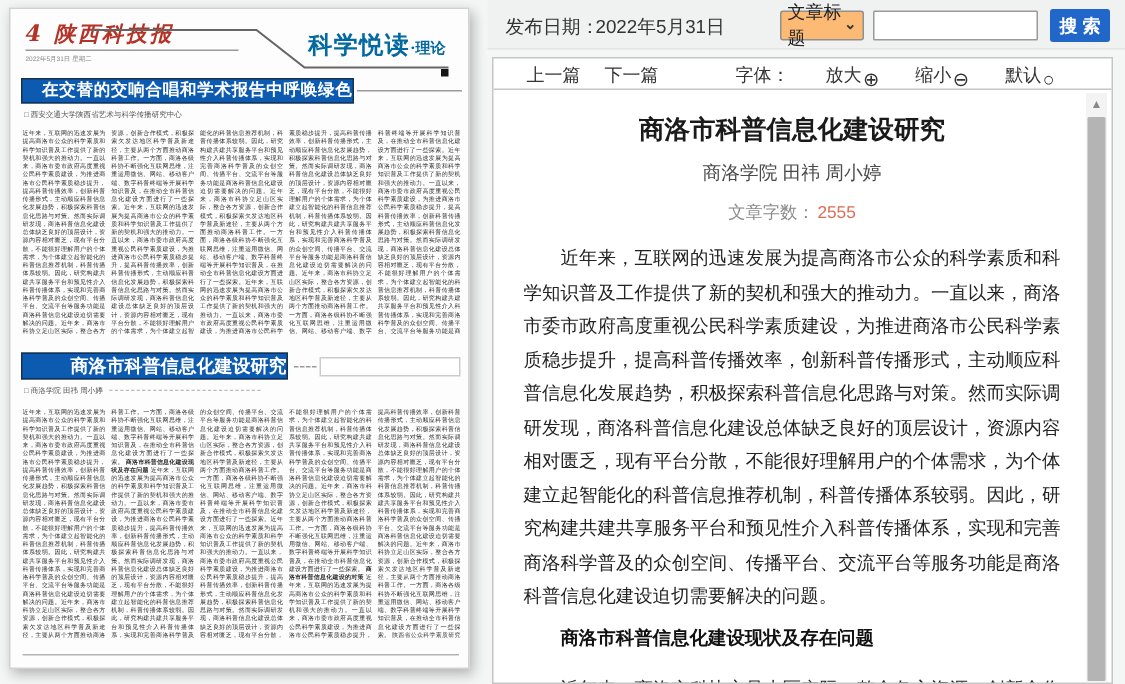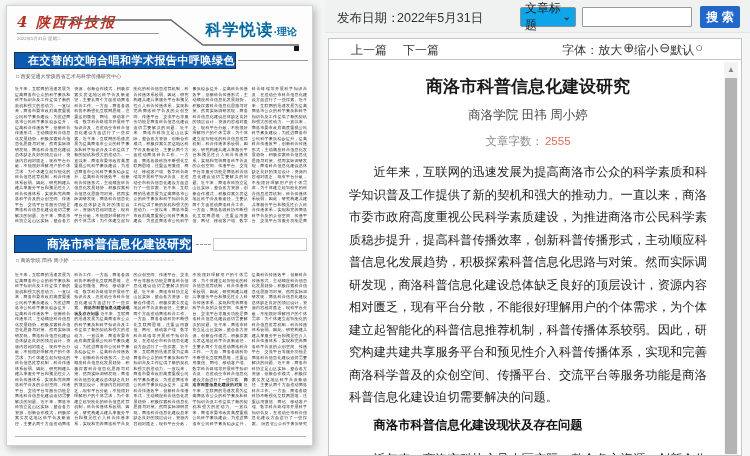--- a/index.html
+++ b/index.html
@@ -48,39 +48,39 @@
   .np-cols2 .micro { height:316px; }
   .micro b { font-size:8px; }
   .micro-note { color:#444; }
   .np-footrule { position:absolute; left:8px; top:430px; width:291px; height:1px; background:#b5b5b5; }
 
   
   .searchbar { position:absolute; left:325px; top:0; width:425px; height:33px;
                background:#f0f1f1; border-bottom:1px solid #e4e4e4; }
   .pd-label { position:absolute; left:12px; top:10px; font-size:12.5px; color:#333; }
   .pd-value { position:absolute; left:72px; top:10px; font-size:12.5px; color:#333; }
-  .field-select { position:absolute; left:195px; top:7px; width:56px; height:20px; background:#0ea5e9;
+  .field-select { position:absolute; left:195px; top:7px; width:56px; height:20px; background:#fdba74;
                   border:1px solid #8f8f8f; border-radius:2px; display:flex; align-items:center;
                   justify-content:space-between; padding:0 4px; font-size:12px; color:#222; cursor:pointer; }
   .chev { font-size:10px; font-weight:bold; color:#333; line-height:10px; }
   .search-input { position:absolute; left:257px; top:7px; width:110px; height:20px;
                   border:1px solid #999; border-radius:1px; background:#fff; font-size:12px; padding:0 4px; }
   .search-btn { position:absolute; left:375px; top:6px; width:40px; height:22px; background:#2166c9;
                 color:#ffffff; border:none; border-radius:2px; font-size:12px; font-weight:bold; cursor:pointer; }
 
   
   .rightbox { position:absolute; left:328px; top:38px; width:414px; height:418px;
               background:#fff; border:1px solid #c6c6c6; }
   .toolbar { position:relative; height:21px; border-bottom:1px solid #c6c6c6; }
   .tlink { position:absolute; top:3px; font-size:12px; color:#333; cursor:pointer; }
   .tlink-prev { left:22px; }
   .tlink-next { left:74px; }
   .font-controls { position:absolute; right:38px; top:3px; font-size:12px; color:#333;
-                   display:flex; gap:0; align-items:center; }
-  .fc-item { cursor:pointer; display:flex; align-items:flex-start; }
+                   display:flex; gap:24px; align-items:center; }
+  .fc-item { cursor:pointer; display:flex; align-items:flex-end; }
   .circ { font-size:13px; margin-left:1px; line-height:12px; }
 
   .article-area { position:absolute; left:0; top:22px; right:0; bottom:0; overflow:hidden; }
   .scrollbar { position:absolute; right:3px; top:1px; bottom:0; width:14px; background:#f3f3f3; }
   .sb-btn { height:15px; text-align:center; font-size:8px; color:#888; line-height:15px; cursor:pointer; }
   .sb-thumb { position:absolute; left:1px; top:16px; bottom:1px; width:12px; background:#b4b4b4; border-radius:1px; }
 
   .article-content { position:absolute; left:20px; top:0; width:358px; }
   .art-title { margin-top:14px; text-align:center; font-size:17px; font-weight:bold; color:#1a1a1a; }
   .art-authors { margin-top:9px; text-align:center; font-size:12.5px; color:#4a4a4a; }

